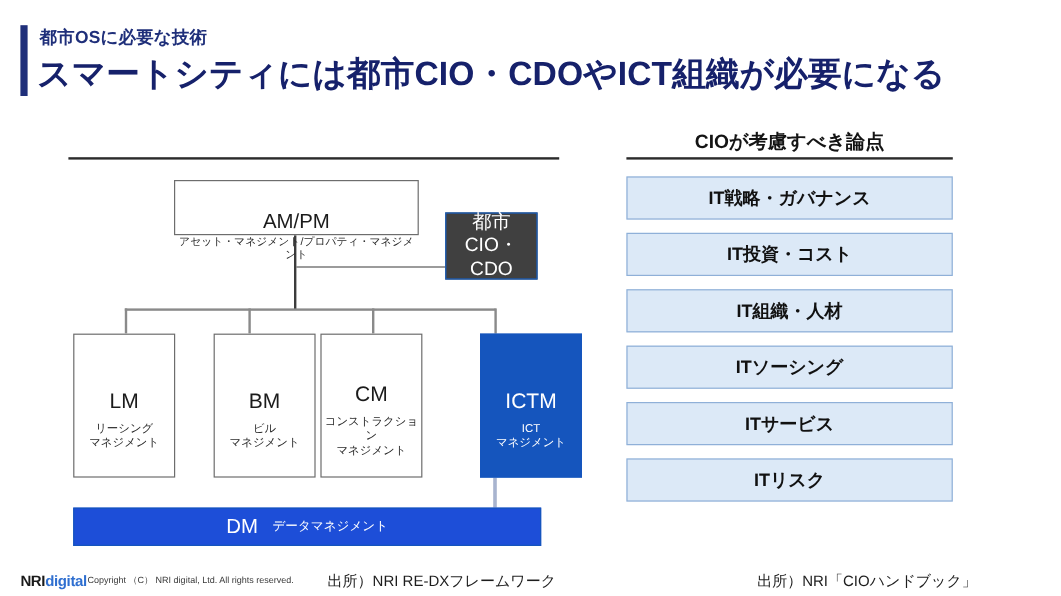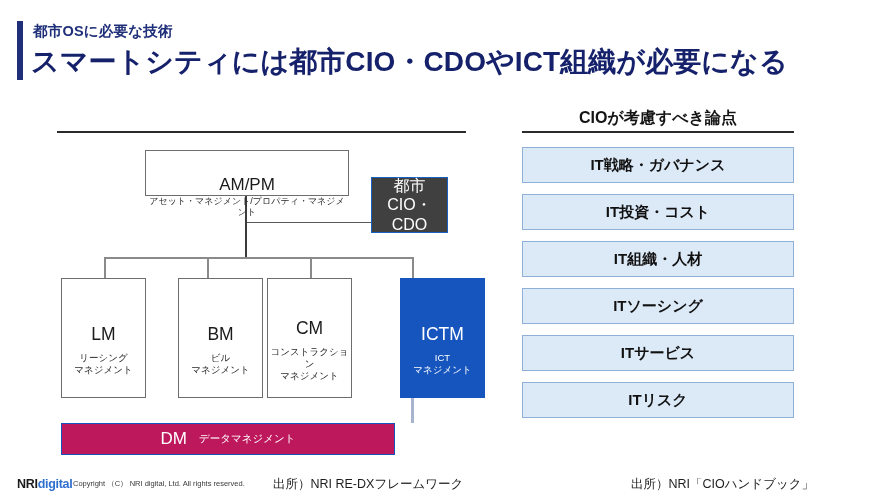--- a/index.html
+++ b/index.html
@@ -125,22 +125,22 @@
   #box-ictm {
     left: 370px; width: 85px;
     background: #1555bd;
     border: 1px solid #1555bd;
     margin-left: 30px;
   }
   #box-ictm .box-title { color: #ffffff; }
   #box-ictm .box-sub   { color: #ffffff; }
 
   #box-dm {
-    left: 61px; top: 423px; width: 334px; height: 32px;
-    background: #be185d;
+    left: 61px; top: 423px; width: 390px; height: 32px;
+    background: #1d4ed8;
     border: 1px solid #1555bd;
     flex-direction: row;
     align-items: center;
     justify-content: center;
     gap: 12px;
   }
   #box-dm .dm-title { font-size: 17px; color: #ffffff; }
   #box-dm .dm-sub   { font-size: 10.5px; color: #ffffff; }
 
   

